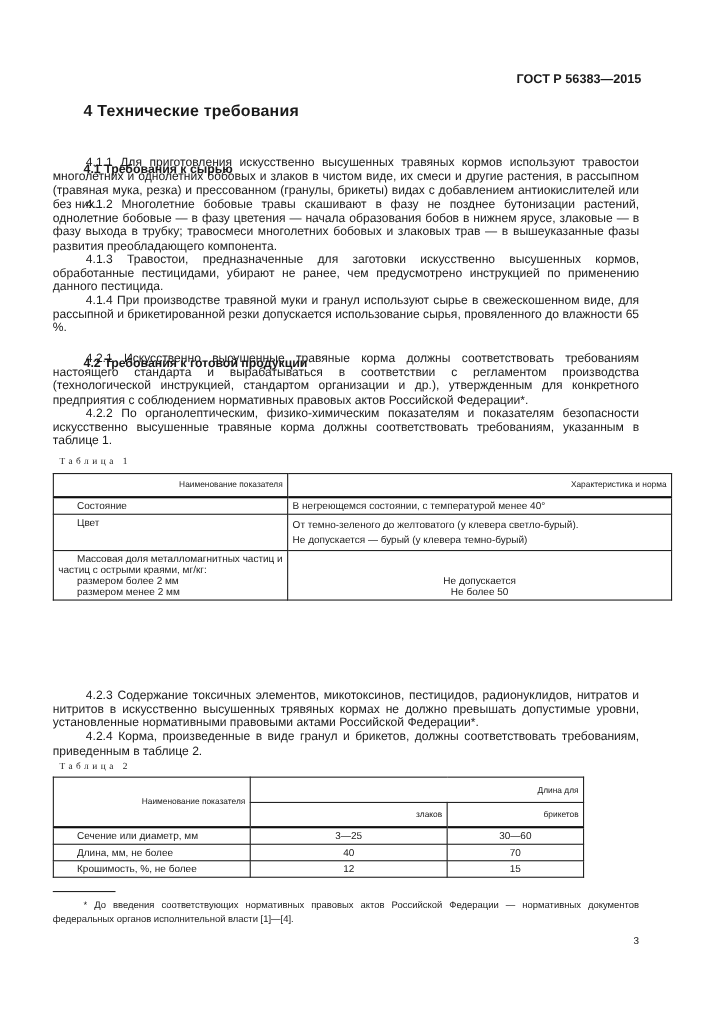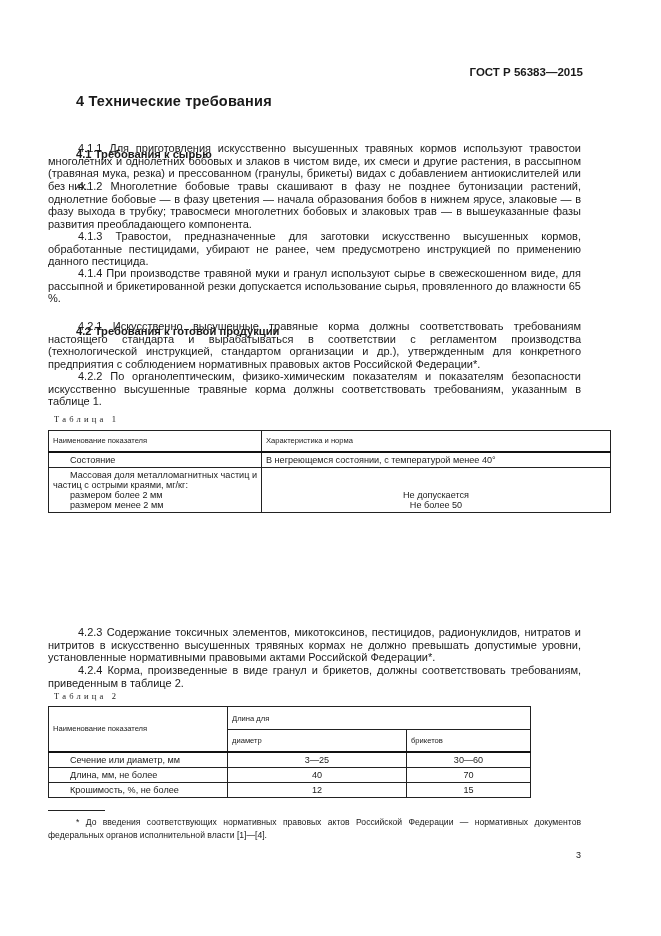--- a/index.html
+++ b/index.html
@@ -6,21 +6,21 @@
   body { width: 661px; height: 936px; position: relative; overflow: hidden;
          font-family: "Liberation Sans", sans-serif; color: #1a1a1a; }
   .header { position: absolute; right: 78px; top: 66px; font-weight: bold; font-size: 11.5px; }
   .h1 { position: absolute; left: 76px; top: 93px; font-size: 14.5px; font-weight: bold; letter-spacing: 0.2px; }
   .h2 { position: absolute; left: 76px; font-size: 11.2px; font-weight: bold; margin-top: 22px; }
   .para { position: absolute; left: 48px; width: 533px; font-size: 11px; line-height: 12.6px;
           text-align: justify; text-indent: 30px; }
   .tcap { position: absolute; left: 54px; font-size: 8.5px; letter-spacing: 3.2px; font-family: Liberation Serif, serif; }
   table { border-collapse: collapse; position: absolute; left: 48px; font-size: 9.1px; }
   td, th { border: 1px solid #222; vertical-align: top; padding: 2px 4px; font-weight: normal; }
-  th { font-size: 7.6px; text-align: left; vertical-align: middle; }
+  th { font-size: 7.6px; text-align: right; vertical-align: middle; }
   .thick-bottom th { border-bottom: 2.5px solid #111; }
   .ind { padding-left: 21px; }
   .ctr { text-align: center; }
   .line { display: block; }
   .footline { position: absolute; left: 48px; top: 810px; width: 57px; border-top: 1px solid #222; }
   .foot { position: absolute; left: 48px; top: 816px; width: 533px; font-size: 8.6px; line-height: 13px;
           text-indent: 28px; text-align: justify; }
   .pagenum { position: absolute; left: 576px; top: 850px; font-size: 9px; }
 </style>
 </head>
@@ -45,20 +45,27 @@
     <tbody>
         <tr class="thick-bottom" style="height:21px">
       <th style="width:204px">Наименование показателя</th>
       <th>Характеристика и норма</th>
     </tr>
     <tr>
       <td class="ind">Состояние</td>
       <td>В негреющемся состоянии, с температурой менее 40°</td>
     </tr>
     <tr>
+      <td class="ind" style="height:26px">Цвет</td>
+      <td style="line-height:14px">
+        <span class="line">От темно-зеленого до желтоватого (у клевера светло-бурый).</span>
+        <span class="line">Не допускается — бурый (у клевера темно-бурый)</span>
+      </td>
+    </tr>
+    <tr>
       <td>
         <span class="line" style="text-indent:17px;text-align:justify">Массовая доля металломагнитных частиц и частиц с острыми краями, мг/кг:</span>
         <span class="line" style="padding-left:17px">размером более 2 мм</span>
         <span class="line" style="padding-left:17px">размером менее 2 мм</span>
       </td>
       <td class="ctr" style="vertical-align:bottom">
         <span class="line">Не допускается</span>
         <span class="line">Не более 50</span>
       </td>
     </tr>
@@ -69,21 +76,21 @@
   <div class="para" style="top:664px">4.2.4  Корма, произведенные в виде гранул и брикетов, должны соответствовать требованиям, приведенным в таблице 2.</div>
 
   <div class="tcap" style="top:691px">Таблица 2</div>
   <table style="top:706px; width:483px">
     <tbody>
         <tr style="height:23px">
       <th rowspan="2" style="width:170px; border-bottom:2.5px solid #111">Наименование показателя</th>
       <th colspan="2">Длина для</th>
     </tr>
     <tr class="thick-bottom" style="height:22px">
-      <th style="width:170px">диаметр</th>
+      <th style="width:170px">злаков</th>
       <th>брикетов</th>
     </tr>
     <tr>
       <td class="ind">Сечение или диаметр, мм</td>
       <td class="ctr">3—25</td>
       <td class="ctr">30—60</td>
     </tr>
     <tr>
       <td class="ind">Длина, мм, не более</td>
       <td class="ctr">40</td>

